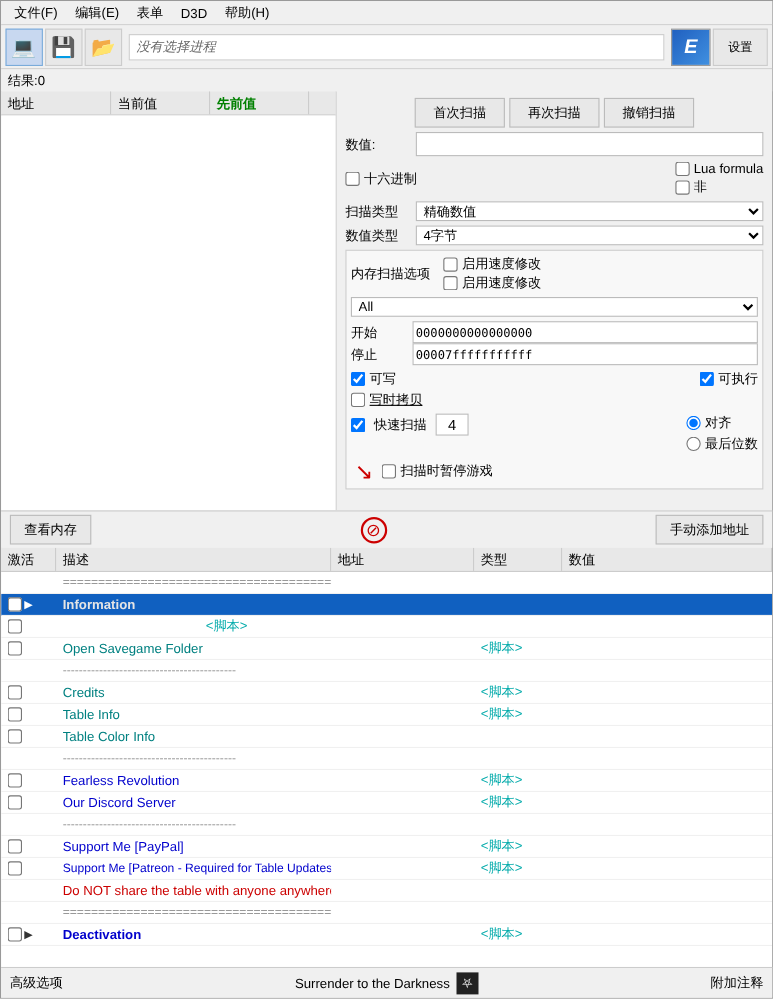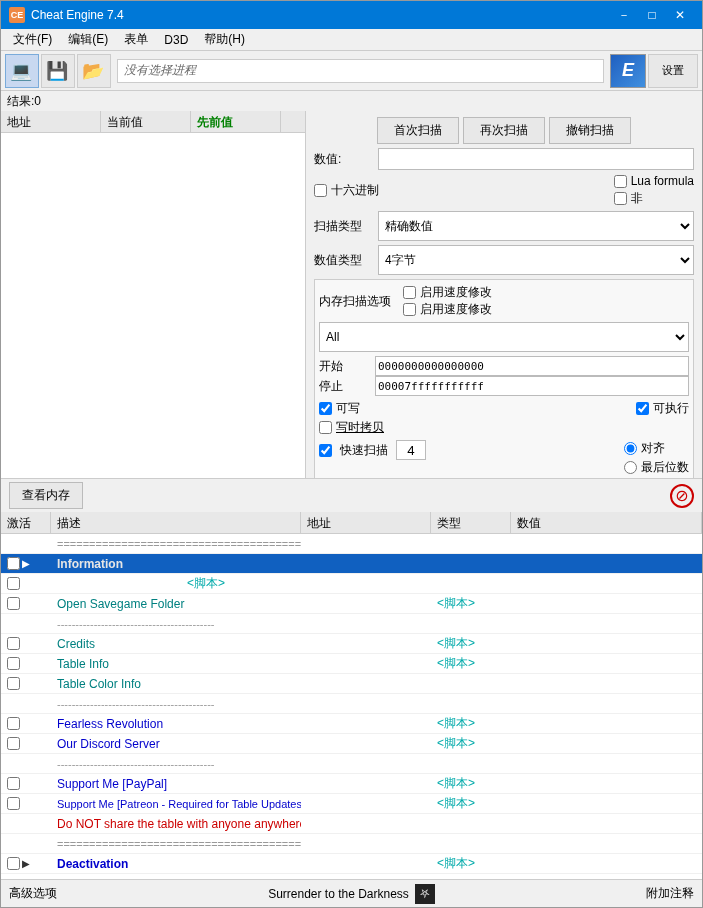--- a/index.html
+++ b/index.html
@@ -198,21 +198,21 @@
       border: 1px solid #bbb;
       padding: 2px 4px;
       font-size: 12px;
     }
     .checkbox-row {
       display: flex; align-items: center; gap: 4px;
     }
     .checkbox-row input[type=checkbox] { width: 13px; height: 13px; }
     .dropdown {
       flex: 1;
-      height: 30px;
+      height: 18px;
       border: 1px solid #bbb;
       background: white;
       font-size: 12px;
       padding: 0 2px;
     }
     .mem-options {
       background: #f8f8f8;
       border: 1px solid #ccc;
       padding: 4px;
     }
@@ -361,31 +361,20 @@
       background: #222;
       display: flex; align-items: center; justify-content: center;
       color: white; font-size: 12px;
     }
   </style>
 </head>
 <body>
 
 <div class="window">
 
-  <div class="title-bar">
-    <div class="title-bar-left">
-      <div class="title-bar-icon">CE</div>
-      <span class="title-bar-title">Cheat Engine 7.4</span>
-    </div>
-    <div class="title-bar-controls">
-      <button class="title-btn">－</button>
-      <button class="title-btn">□</button>
-      <button class="title-btn close">✕</button>
-    </div>
-  </div>
 
   <div class="menu-bar">
     <span class="menu-item">文件(F)</span>
     <span class="menu-item">编辑(E)</span>
     <span class="menu-item">表单</span>
     <span class="menu-item">D3D</span>
     <span class="menu-item">帮助(H)</span>
   </div>
 
   <div class="toolbar">
@@ -529,20 +518,21 @@
         </div>
       </div>
     </div>
   </div>
 
   <div class="action-bar">
     <button class="action-btn">查看内存</button>
     <div class="cancel-icon">
       <span>⊘</span>
     </div>
+    <button class="action-btn">手动添加地址</button>
   </div>
 
   <div class="cheat-table">
     <div class="cheat-table-header">
       <div class="ct-col active">激活</div>
       <div class="ct-col desc">描述</div>
       <div class="ct-col addr-c">地址</div>
       <div class="ct-col type-c">类型</div>
       <div class="ct-col val-c">数值</div>
     </div>

